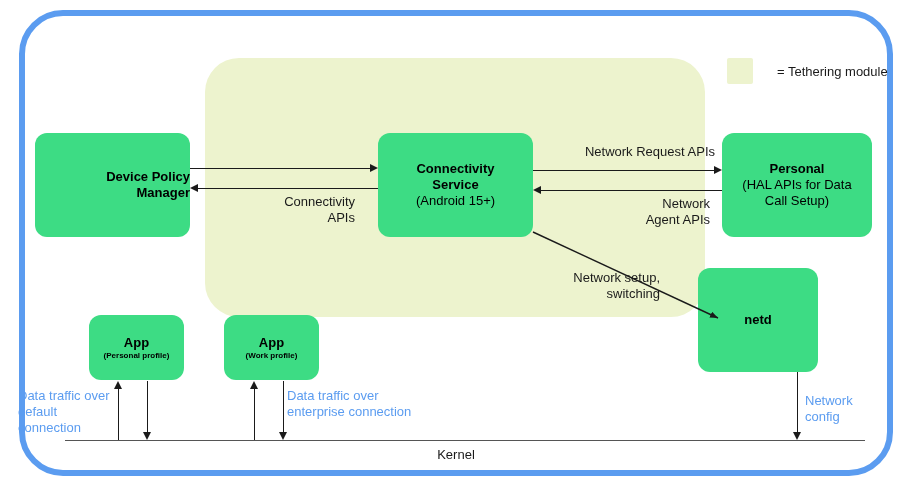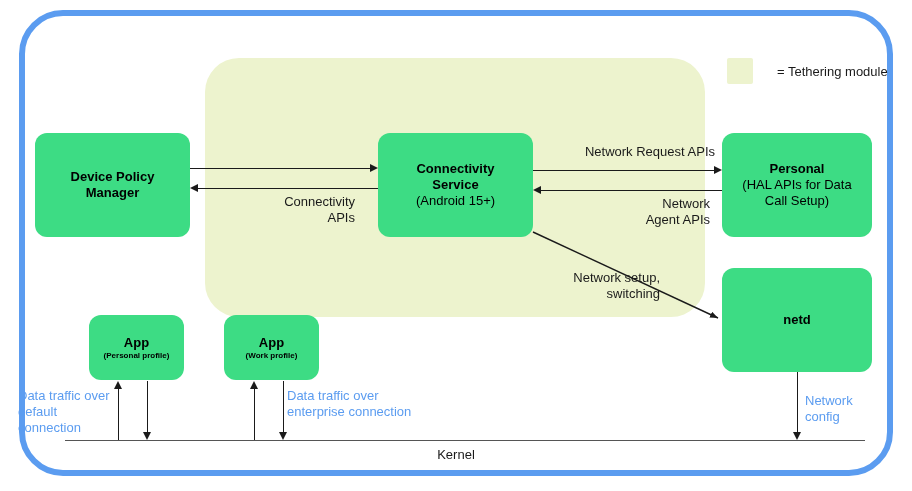--- a/index.html
+++ b/index.html
@@ -68,24 +68,24 @@
     font-size: 13px;
     line-height: 15px;
   }
   .box.app .subtitle {
     font-size: 8px;
     font-weight: bold;
     line-height: 11px;
   }
 
   
-  #box-dpm      { left: 35px;  top: 133px; width: 155px; height: 104px; }
+  #box-dpm      { left: 35px;  top: 133px; width: 155px; height: 104px; align-items: flex-end; }
   #box-cs       { left: 378px; top: 133px; width: 155px; height: 104px; }
   #box-telephony{ left: 722px; top: 133px; width: 150px; height: 104px; }
-  #box-netd     { left: 722px; top: 268px; width: 150px; height: 104px; }
+  #box-netd     { left: 698px; top: 268px; width: 120px; height: 104px; }
   #box-app1     { left: 89px;  top: 315px; width: 95px;  height: 65px; }
   #box-app2     { left: 224px; top: 315px; width: 95px;  height: 65px; }
 
   
   .hline {
     position: absolute;
     height: 0;
     border-top: 1.4px solid #1a1a1a;
   }
   .vline {

